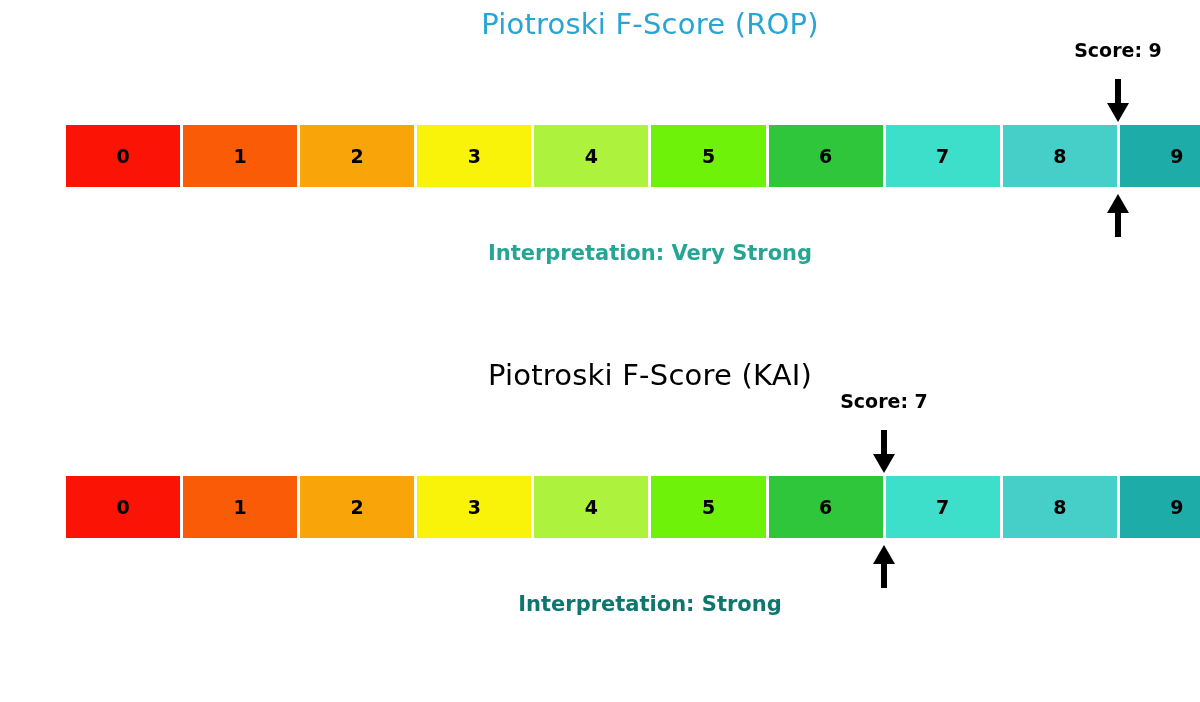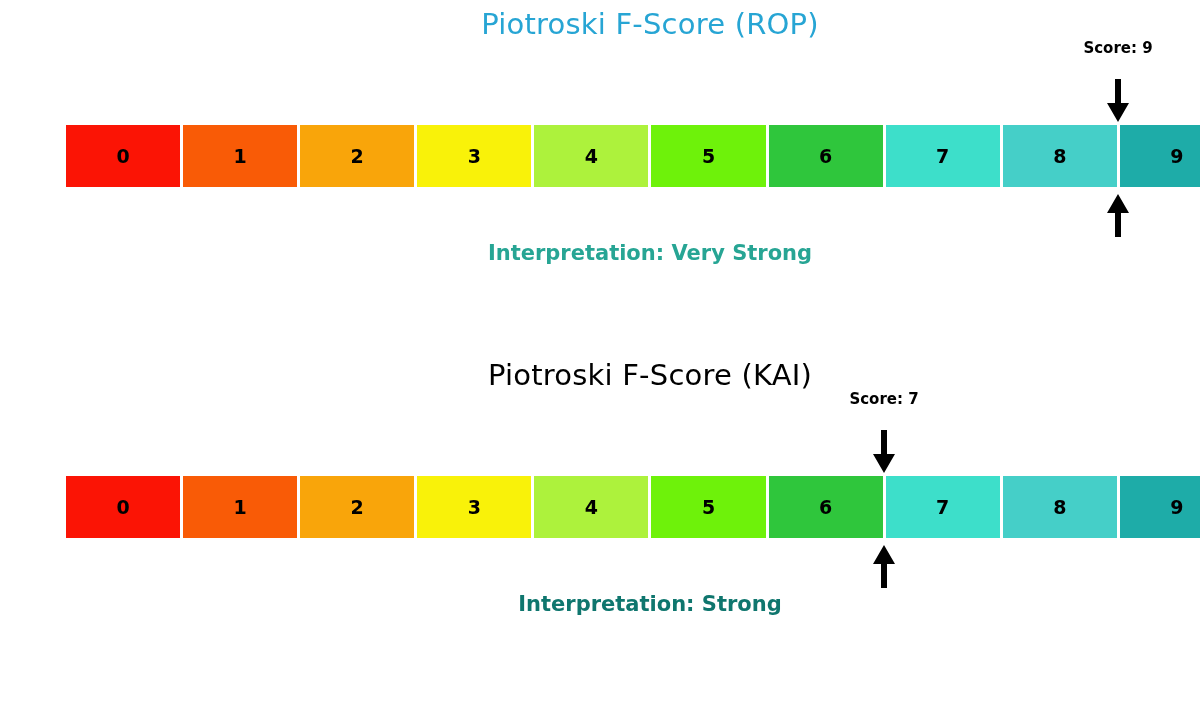--- a/index.html
+++ b/index.html
@@ -28,21 +28,21 @@
     line-height: 1;
   }
   .score-layer {
     position: relative;
     height: 86px;
     width: 1200px;
   }
   .score-label {
     position: absolute;
     transform: translateX(-50%);
-    font-size: 15px;
+    font-size: 19px;
     font-weight: bold;
     color: #000000;
     white-space: nowrap;
     top: 0;
   }
   .arrow-down {
     position: absolute;
     transform: translateX(-50%);
     width: 26px;
     height: 44px;

